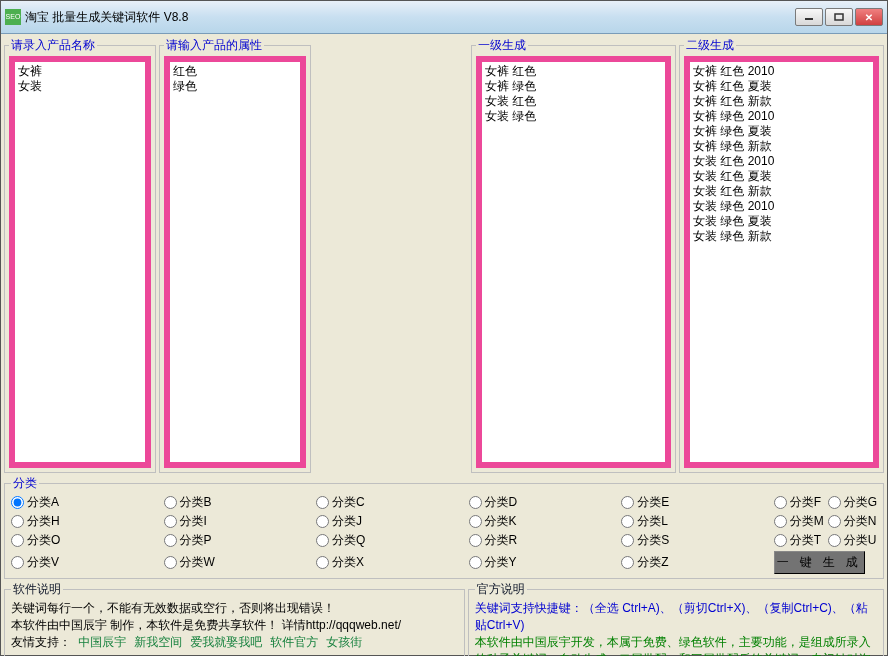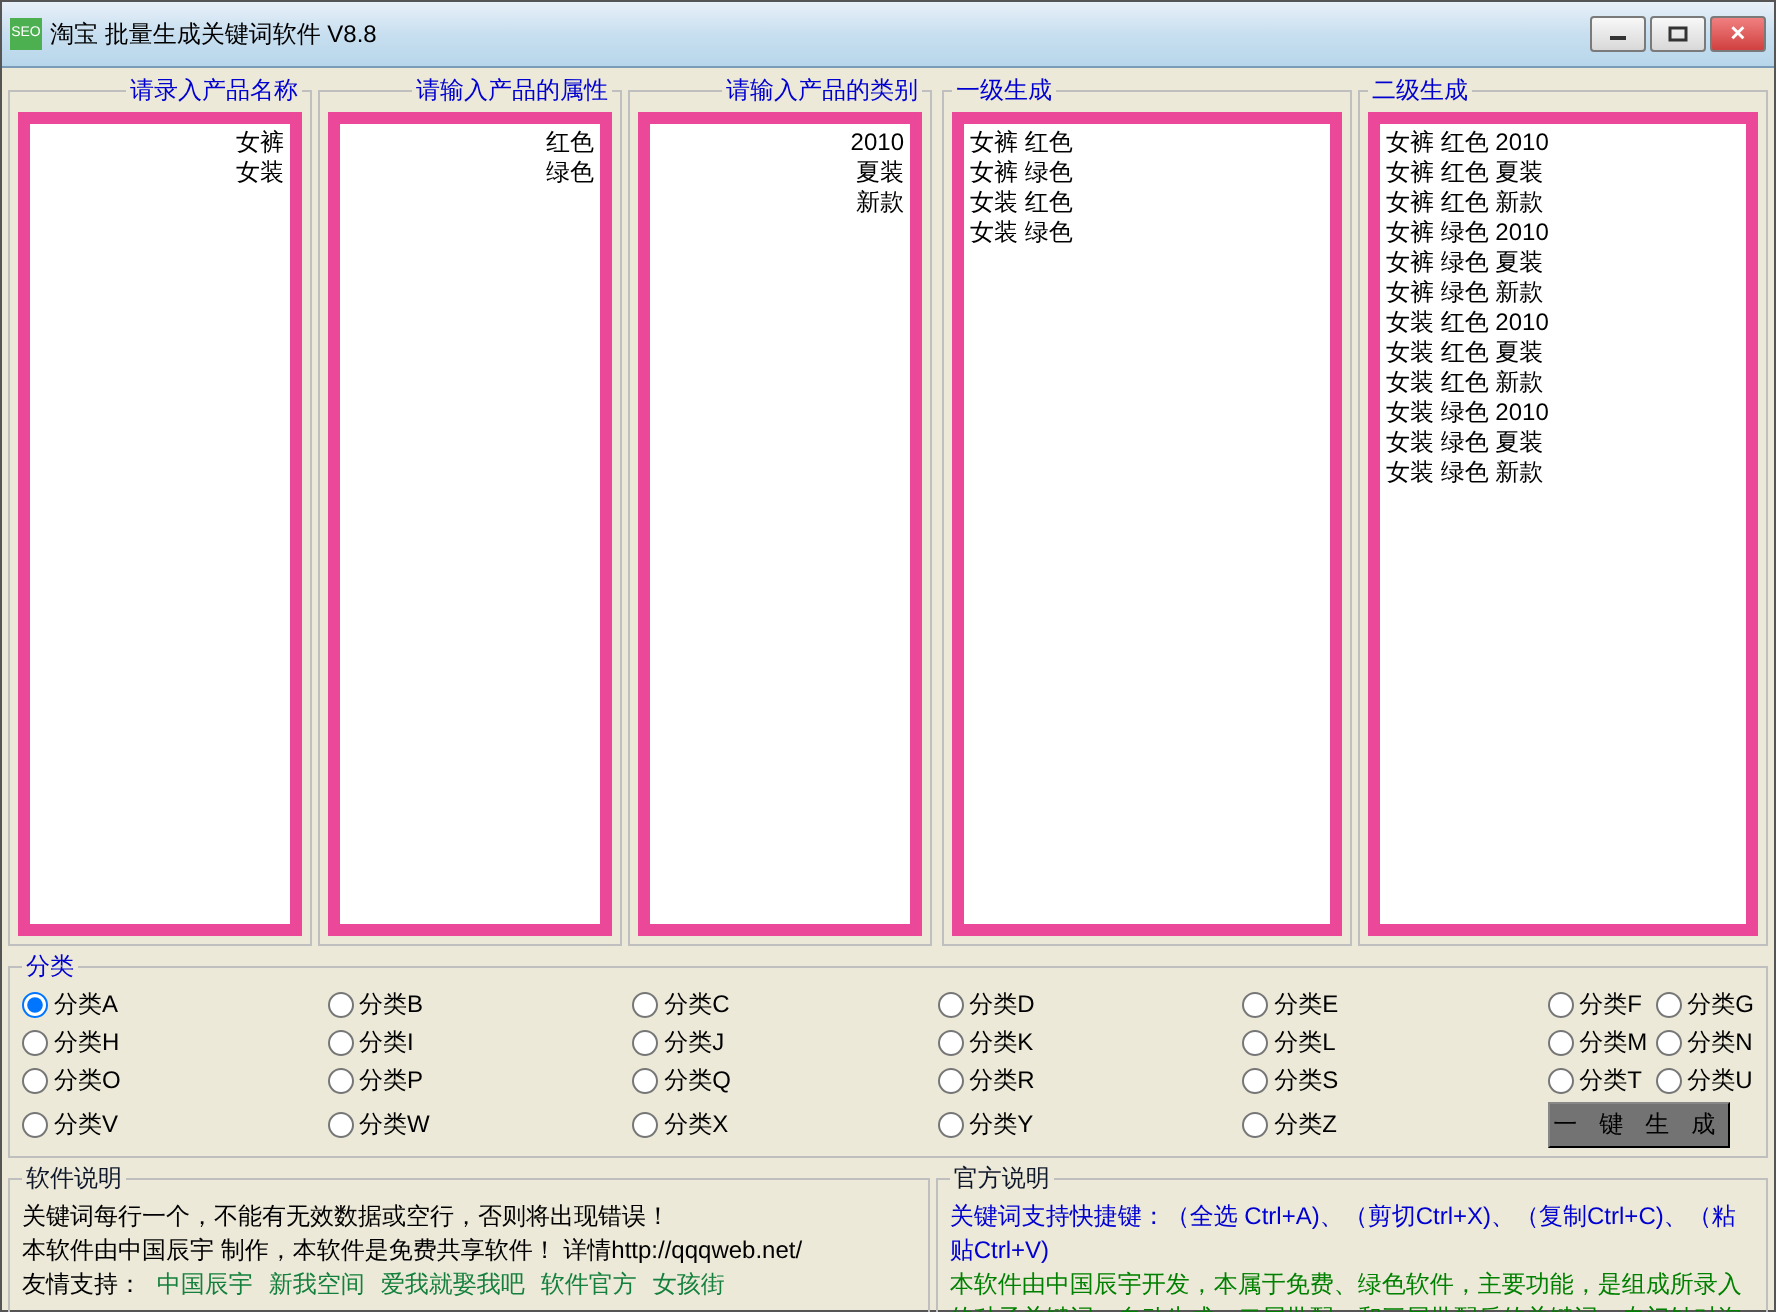--- a/index.html
+++ b/index.html
@@ -72,21 +72,20 @@
 .top-row {
   display: flex;
   gap: 3px;
   height: 436px;
 }
 .left-stack {
   display: flex;
   flex-direction: column;
   gap: 2px;
   width: 464px;
-  text-align: right;
 }
 .inputs-row {
   display: flex;
   gap: 3px;
   height: 436px;
 }
 fieldset {
   border: 1px solid #bfbfbf;
   padding: 2px 4px 4px 4px;
   position: relative;
@@ -181,26 +180,20 @@
         <div class="inputs-row">
           <fieldset class="col-small">
             <legend>请录入产品名称</legend>
             <div class="listbox">女裤
 女装</div>
           </fieldset>
           <fieldset class="col-small">
             <legend>请输入产品的属性</legend>
             <div class="listbox">红色
 绿色</div>
-          </fieldset>
-          <fieldset class="col-small">
-            <legend>请输入产品的类别</legend>
-            <div class="listbox">2010
-夏装
-新款</div>
           </fieldset>
         </div>
       </div>
       <fieldset class="gen-col">
         <legend>一级生成</legend>
         <div class="listbox">女裤 红色
 女裤 绿色
 女装 红色
 女装 绿色</div>
       </fieldset>

